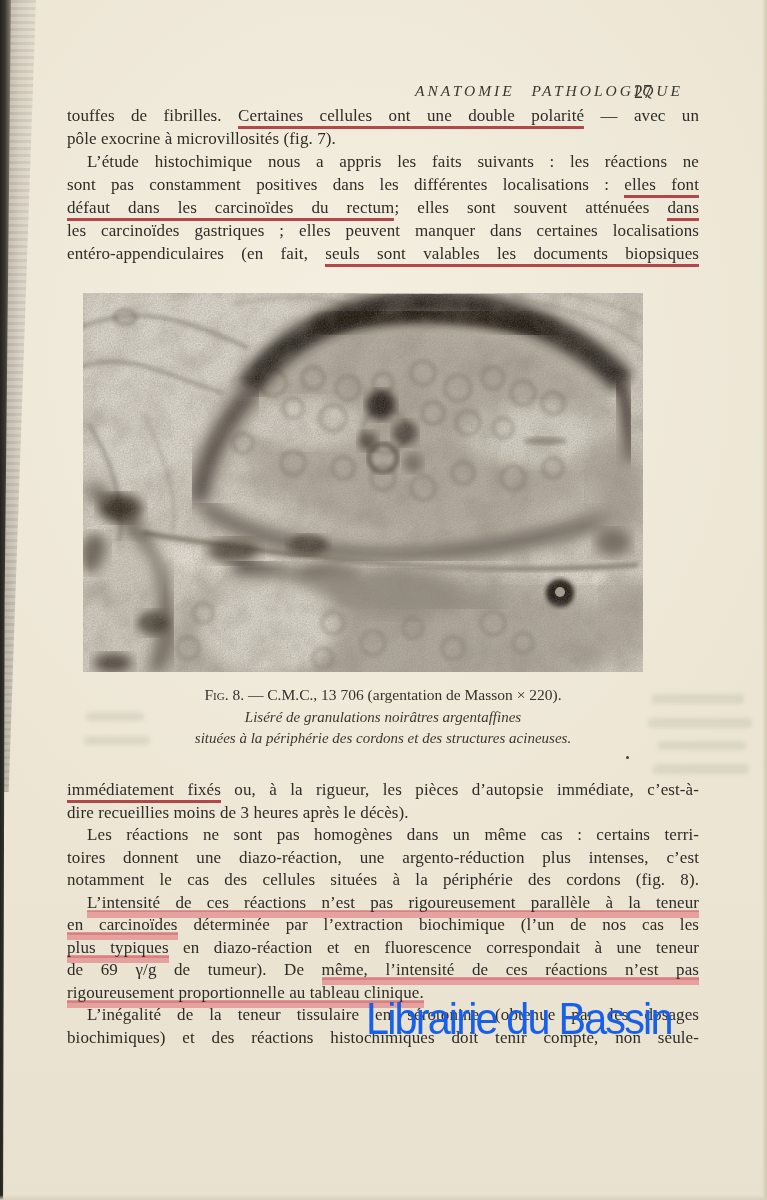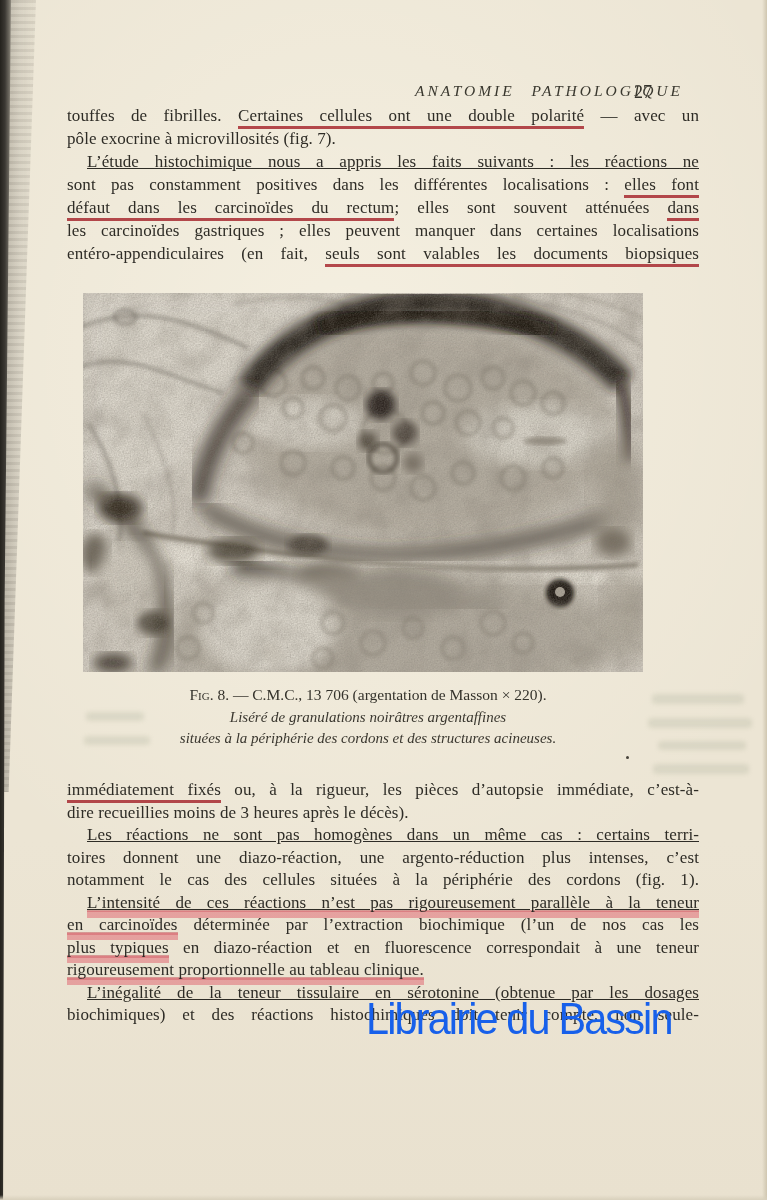--- a/index.html
+++ b/index.html
@@ -28,30 +28,30 @@
   .hdr-num{position:absolute;left:634px;top:82px;font-size:18px;color:#35332c;}
 
   .tblock{position:absolute;left:67px;width:632px;}
   #blockA{top:104px;}
   #blockB{top:779px;}
   #blockA .line{line-height:23px;}
   #blockB .line{line-height:22.5px;}
   .line{font-size:17px;letter-spacing:.1px;white-space:nowrap;
         text-align:justify;text-align-last:justify;height:auto;}
   .line.end{text-align:center;text-align-last:left;}
-  .line.ind{text-indent:20px;text-decoration:underline;}
+  .line.ind{text-indent:20px;}
   .u-red{padding-bottom:4px;
         background:linear-gradient(to top, rgba(165,35,42,.82) 0 2.8px, rgba(165,35,42,0) 2.8px);}
   .u-pink{padding-bottom:6px;
         background:
           linear-gradient(to top, rgba(224,106,116,.55) 0 7px, rgba(224,106,116,0) 7px),
           linear-gradient(to top, rgba(188,62,72,0) 5.5px, rgba(188,62,72,.45) 5.5px 8px, rgba(188,62,72,0) 8px);}
 
   #figure{position:absolute;left:83px;top:293px;width:560px;height:379px;}
-  #caption{position:absolute;left:52px;top:683px;width:632px;text-align:center;}
+  #caption{position:absolute;left:67px;top:683px;width:632px;text-align:center;}
   .cap1{font-size:15.5px;line-height:24px;color:#34322b;}
   .cap1 .sc{font-variant:small-caps;}
   .cap-it{font-style:italic;font-size:15px;line-height:21px;color:#3a372f;}
 
   #watermark{position:absolute;left:366px;top:996px;font-family:"Liberation Sans",sans-serif;
         font-size:45px;line-height:1;color:#1760ea;letter-spacing:-2px;white-space:nowrap;
         transform:scaleX(.92);transform-origin:left top;}
 
   .ghost{position:absolute;background:rgba(125,135,110,.16);filter:blur(2px);border-radius:4px;}
   .inkdot{position:absolute;width:3px;height:3px;border-radius:50%;background:#46423a;}
@@ -203,26 +203,27 @@
   </div>
 
   <div id="blockB" class="tblock">
       <div>
         <div class="line"><span class="u-red">immédiatement fixés</span><span> ou, à la rigueur, les pièces d’autopsie immédiate, c’est-à-</span></div>
         <div class="line end"><span>dire recueillies moins de 3 heures après le décès).</span></div>
       </div>
       <div>
         <div class="line ind"><span>Les réactions ne sont pas homogènes dans un même cas : certains terri-</span></div>
         <div class="line"><span>toires donnent une diazo-réaction, une argento-réduction plus intenses, c’est</span></div>
-        <div class="line"><span>notamment le cas des cellules situées à la périphérie des cordons (fig. 1).</span></div>
+        <div class="line"><span>notamment le cas des cellules situées à la périphérie des cordons (fig. 8).</span></div>
       </div>
       <div>
         <div class="line ind"><span class="u-pink">L’intensité de ces réactions n’est pas rigoureusement parallèle à la teneur</span></div>
         <div class="line"><span class="u-pink">en carcinoïdes</span><span> déterminée par l’extraction biochimique (l’un de nos cas les</span></div>
         <div class="line"><span class="u-pink">plus typiques</span><span> en diazo-réaction et en fluorescence correspondait à une teneur</span></div>
+        <div class="line"><span>de 69 γ/g de tumeur). De </span><span class="u-pink">même, l’intensité de ces réactions n’est pas</span></div>
         <div class="line end"><span class="u-pink">rigoureusement proportionnelle au tableau clinique.</span></div>
       </div>
       <div>
         <div class="line ind"><span>L’inégalité de la teneur tissulaire en sérotonine (obtenue par les dosages</span></div>
         <div class="line"><span>biochimiques) et des réactions histochimiques doit tenir compte, non seule-</span></div>
       </div>
     </div>
 
   <div class="ghost" style="left:652px;top:694px;width:92px;height:10px;"></div>
   <div class="ghost" style="left:648px;top:718px;width:104px;height:10px;"></div>

